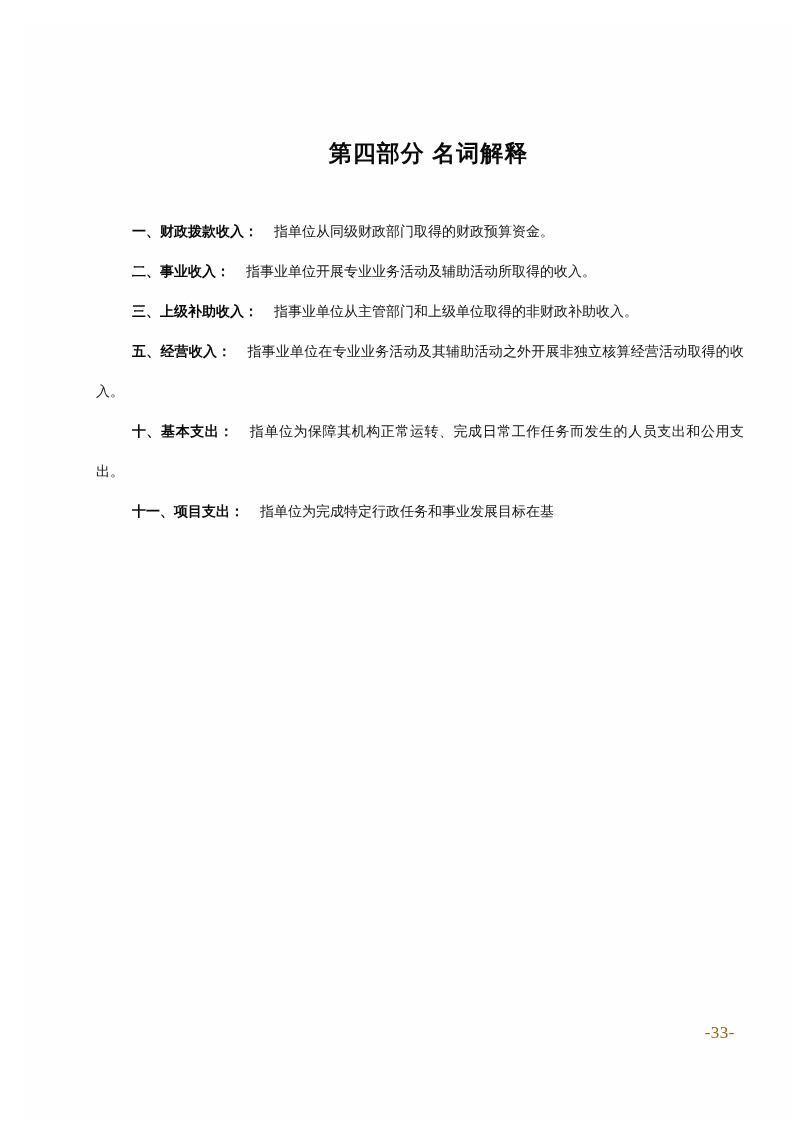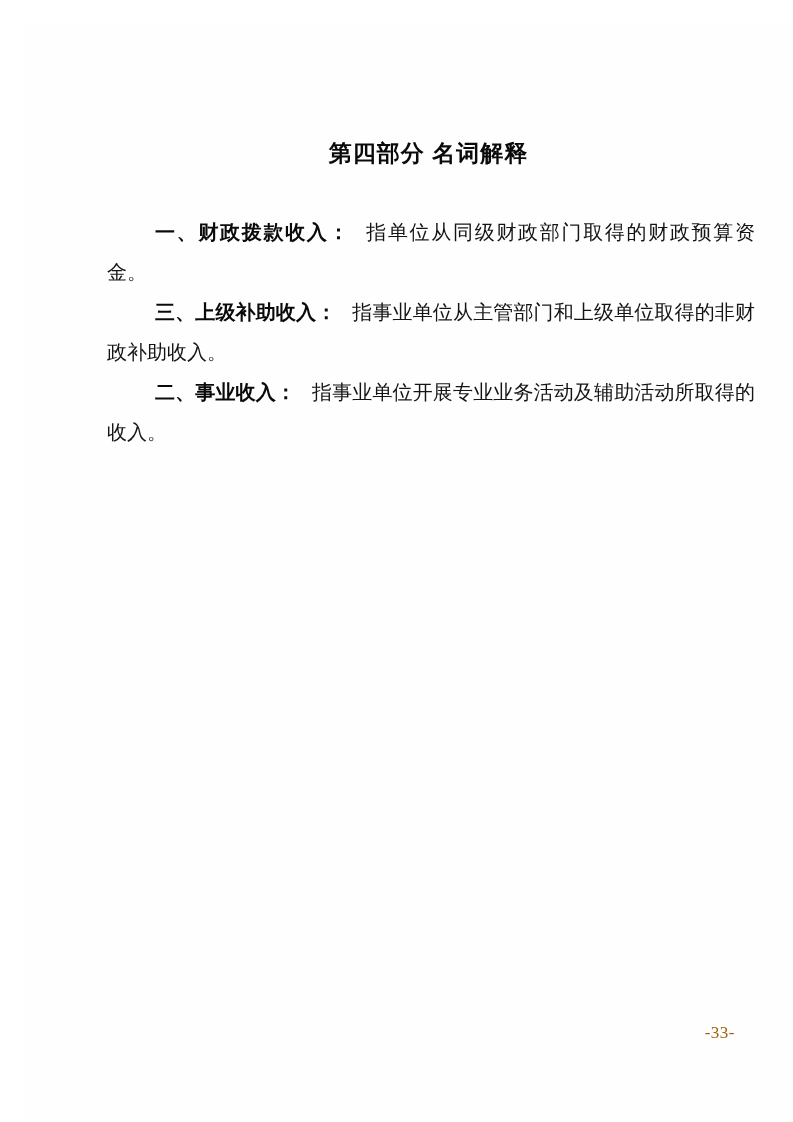--- a/index.html
+++ b/index.html
@@ -27,23 +27,23 @@
     text-align: center;
     font-family: "Liberation Sans", "DejaVu Sans", sans-serif;
     font-weight: bold;
     font-size: 23px;
     letter-spacing: 1px;
     color: #0a0a0a;
   }
   .terms {
     position: absolute;
     top: 180px;
-    left: 75px;
+    left: 64px;
     width: 648px;
-    font-size: 20px;
+    font-size: 14px;
     line-height: 40px;
     text-align: justify;
     text-justify: inter-character;
   }
   .term {
     text-indent: 2em;
     margin: 0;
   }
   .term-label {
     font-weight: bold;
@@ -63,19 +63,22 @@
 </style>
 </head>
 <body>
 
 <div class="page">
 
   <h1 class="doc-title">第四部分 名词解释</h1>
 
   <div class="terms">
     <p class="term"><span class="term-label">一、财政拨款收入：</span><span class="term-def">指单位从同级财政部门取得的财政预算资金。</span></p>
+    <p class="term"><span class="term-label">二、事业收入：</span><span class="term-def">指事业单位开展专业业务活动及辅助活动所取得的收入。</span></p>
     <p class="term"><span class="term-label">三、上级补助收入：</span><span class="term-def">指事业单位从主管部门和上级单位取得的非财政补助收入。</span></p>
-    <p class="term"><span class="term-label">二、事业收入：</span><span class="term-def">指事业单位开展专业业务活动及辅助活动所取得的收入。</span></p>
+    <p class="term"><span class="term-label">五、经营收入：</span><span class="term-def">指事业单位在专业业务活动及其辅助活动之外开展非独立核算经营活动取得的收入。</span></p>
+    <p class="term"><span class="term-label">十、基本支出：</span><span class="term-def">指单位为保障其机构正常运转、完成日常工作任务而发生的人员支出和公用支出。</span></p>
+    <p class="term"><span class="term-label">十一、项目支出：</span><span class="term-def">指单位为完成特定行政任务和事业发展目标在基</span></p>
   </div>
 
   <div class="page-number">-33-</div>
 
 </div>
 
 </body></html>

